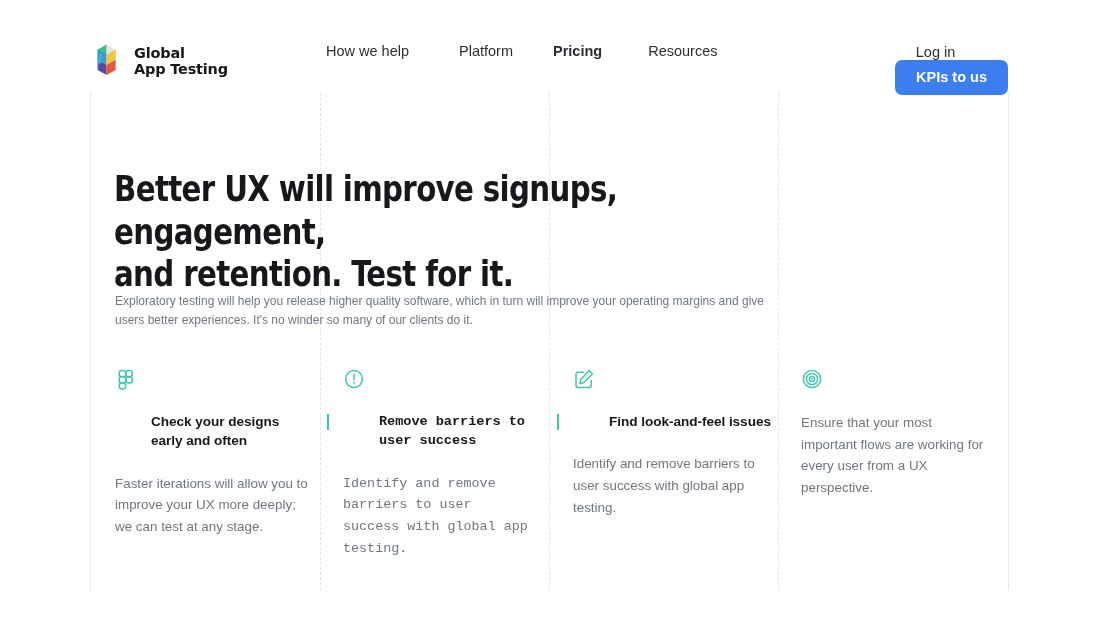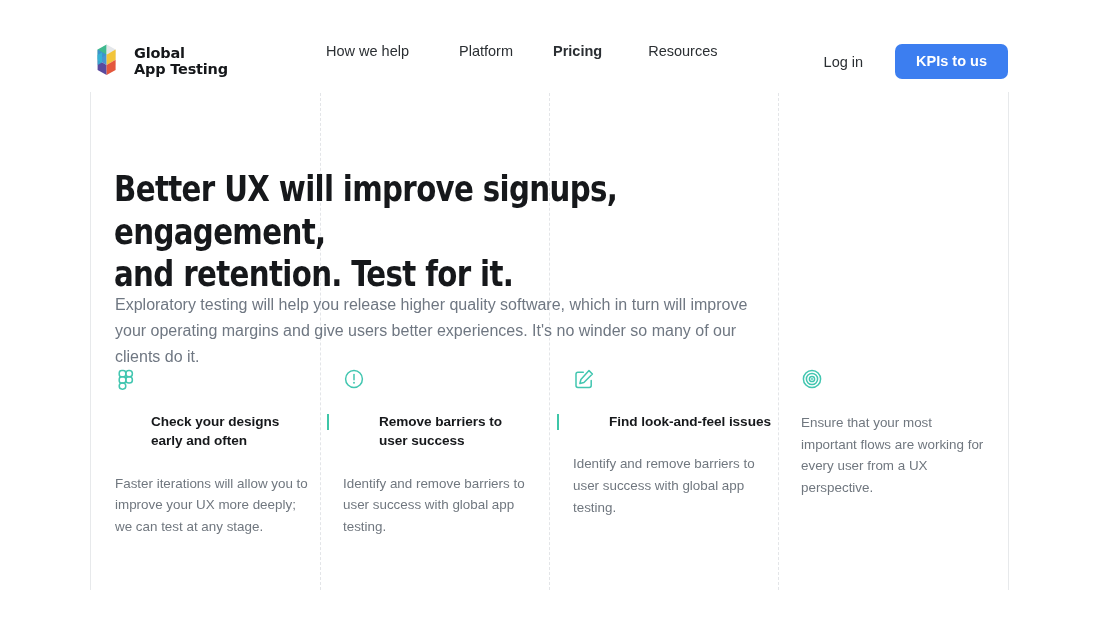--- a/index.html
+++ b/index.html
@@ -81,20 +81,21 @@
   .nav-gap-2 { margin-right: 24px; }
   .nav-gap-3 { margin-right: 30px; font-weight: bold; }
 
   .nav-right {
     position: absolute;
     right: 92px;
     top: 44px;
     display: flex;
     align-items: center;
     gap: 0;
+    flex-direction: column;
   }
   .login-link {
     font-size: 14.5px;
     color: #2b2f33;
     text-decoration: none;
     white-space: nowrap;
     margin-right: 32px;
     cursor: pointer;
   }
   .cta-button {
@@ -153,41 +154,41 @@
     color: #16181b;
     transform: scaleX(0.93);
     transform-origin: left top;
   }
 
   .subcopy {
     position: absolute;
     left: 107px;
     top: 292px;
     width: 660px;
-    font-size: 16px;
+    font-size: 12px;
     line-height: 1.62;
     color: #6f7782;
   }
 
   
   .features {
     position: absolute;
     top: 368px;
     left: 0;
     width: 1100px;
     height: 230px;
   }
 
   .feature {
     position: absolute;
     top: 0;
     width: 196px;
   }
   .feature-0 { left: 107px; }
-  .feature-1 { left: 335px; width: 190px; }
+  .feature-1 { left: 335px; width: 190px; font-family: Liberation Mono, monospace; }
   .feature-2 { left: 565px; width: 198px; }
   .feature-3 { left: 793px; width: 190px; }
 
   .feature-icon {
     width: 22px;
     height: 22px;
     margin-bottom: 22px;
     display: block;
   }
 

